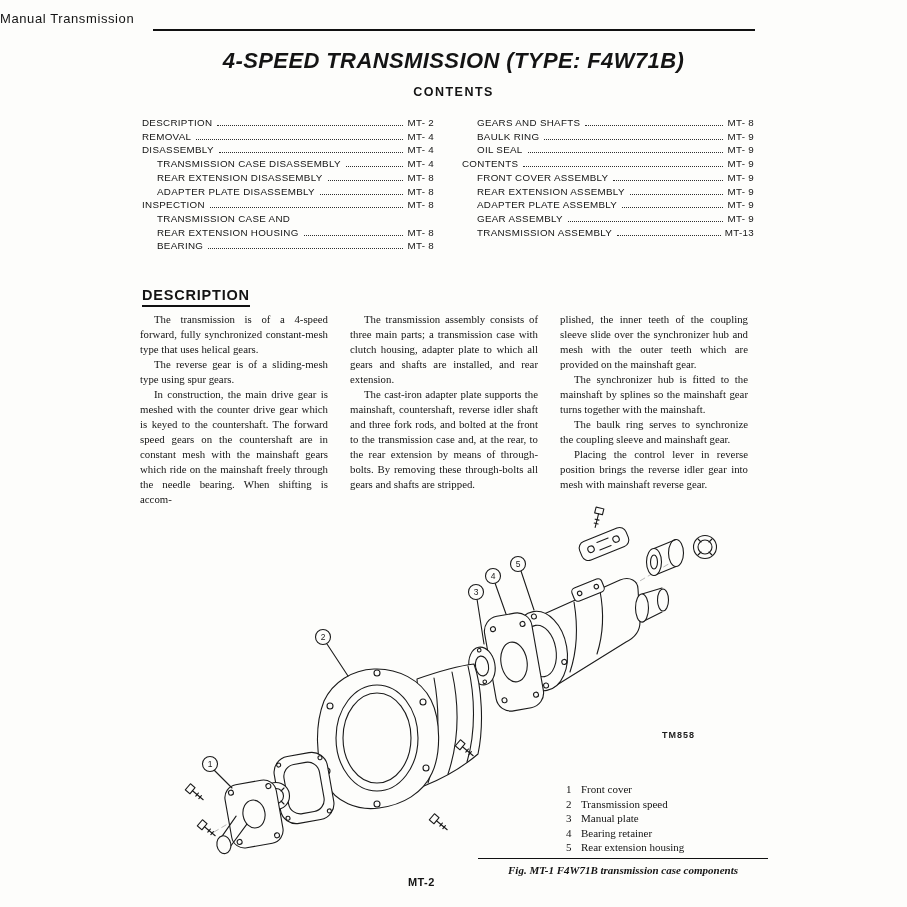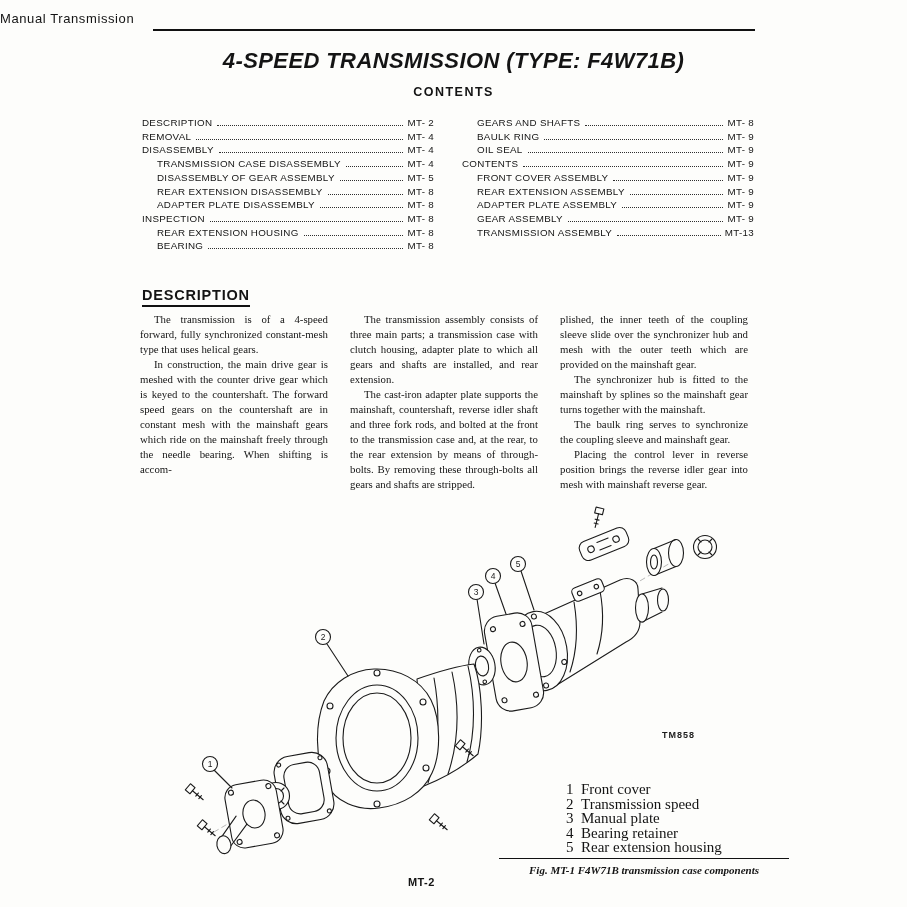--- a/index.html
+++ b/index.html
@@ -54,25 +54,25 @@
     font-family: "Liberation Serif", serif;
     font-size: 10.8px; line-height: 15px; text-align: justify;
   }
   .desc-col p { margin: 0; text-indent: 14px; }
   .desc-col p.cont { text-indent: 0; }
 
   
   .figure-svg { top: 496px; left: 172px; }
   .figure-legend {
     top: 782px; left: 566px;
-    font-family: "Liberation Serif", serif; font-size: 15px; line-height: 14.5px;
+    font-family: "Liberation Serif", serif; font-size: 11px; line-height: 14.5px;
   }
   .legend-num { display: inline-block; width: 15px; }
   .figure-caption {
-    top: 858px; left: 499px; width: 290px;
+    top: 858px; left: 478px; width: 290px;
     border-top: 1px solid #111; padding-top: 5px;
     text-align: center;
     font-family: "Liberation Serif", serif;
     font-size: 11px; font-weight: bold; font-style: italic;
   }
   .page-number {
     top: 876px; left: 408px; width: 60px; text-align: left;
     font-size: 11px; font-weight: bold; letter-spacing: 0.4px;
   }
 
@@ -101,38 +101,36 @@
       <span class="toc-label">DISASSEMBLY</span>
       <span class="toc-leader"></span>
       <span class="toc-page">MT- 4</span>
     </div>
     <div class="toc-row indent">
       <span class="toc-label">TRANSMISSION CASE DISASSEMBLY</span>
       <span class="toc-leader"></span>
       <span class="toc-page">MT- 4</span>
     </div>
     <div class="toc-row indent">
-      <span class="toc-label">DISASSEMBLY OF GEAR ASSEMBLY</span>
-      <span class="toc-leader"></span>
-      <span class="toc-page">MT- 5</span>
-    </div>
-    <div class="toc-row indent">
       <span class="toc-label">REAR EXTENSION DISASSEMBLY</span>
       <span class="toc-leader"></span>
       <span class="toc-page">MT- 8</span>
     </div>
     <div class="toc-row indent">
       <span class="toc-label">ADAPTER PLATE DISASSEMBLY</span>
       <span class="toc-leader"></span>
       <span class="toc-page">MT- 8</span>
     </div>
     <div class="toc-row">
       <span class="toc-label">INSPECTION</span>
       <span class="toc-leader"></span>
       <span class="toc-page">MT- 8</span>
+    </div>
+    <div class="toc-row indent">
+      <span class="toc-label">TRANSMISSION CASE AND</span>
     </div>
     <div class="toc-row indent">
       <span class="toc-label">REAR EXTENSION HOUSING</span>
       <span class="toc-leader"></span>
       <span class="toc-page">MT- 8</span>
     </div>
     <div class="toc-row indent">
       <span class="toc-label">BEARING</span>
       <span class="toc-leader"></span>
       <span class="toc-page">MT- 8</span>
@@ -183,20 +181,21 @@
       <span class="toc-label">TRANSMISSION ASSEMBLY</span>
       <span class="toc-leader"></span>
       <span class="toc-page">MT-13</span>
     </div>
   </div>
 
 <div class="abs desc-heading">DESCRIPTION</div>
 <div class="abs desc-columns">
     <div class="desc-col">
       <p>The transmission is of a 4-speed forward, fully synchronized constant-mesh type that uses helical gears.</p>
+      <p>The reverse gear is of a sliding-mesh type using spur gears.</p>
       <p>In construction, the main drive gear is meshed with the counter drive gear which is keyed to the countershaft. The forward speed gears on the countershaft are in constant mesh with the mainshaft gears which ride on the mainshaft freely through the needle bearing. When shifting is accom-</p>
     </div>
     <div class="desc-col">
       <p>The transmission assembly consists of three main parts; a transmission case with clutch housing, adapter plate to which all gears and shafts are installed, and rear extension.</p>
       <p>The cast-iron adapter plate supports the mainshaft, countershaft, reverse idler shaft and three fork rods, and bolted at the front to the transmission case and, at the rear, to the rear extension by means of through-bolts. By removing these through-bolts all gears and shafts are stripped.</p>
     </div>
     <div class="desc-col">
       <p class="cont">plished, the inner teeth of the coupling sleeve slide over the synchronizer hub and mesh with the outer teeth which are provided on the mainshaft gear.</p>
       <p>The synchronizer hub is fitted to the mainshaft by splines so the mainshaft gear turns together with the mainshaft.</p>
       <p>The baulk ring serves to synchronize the coupling sleeve and mainshaft gear.</p>

